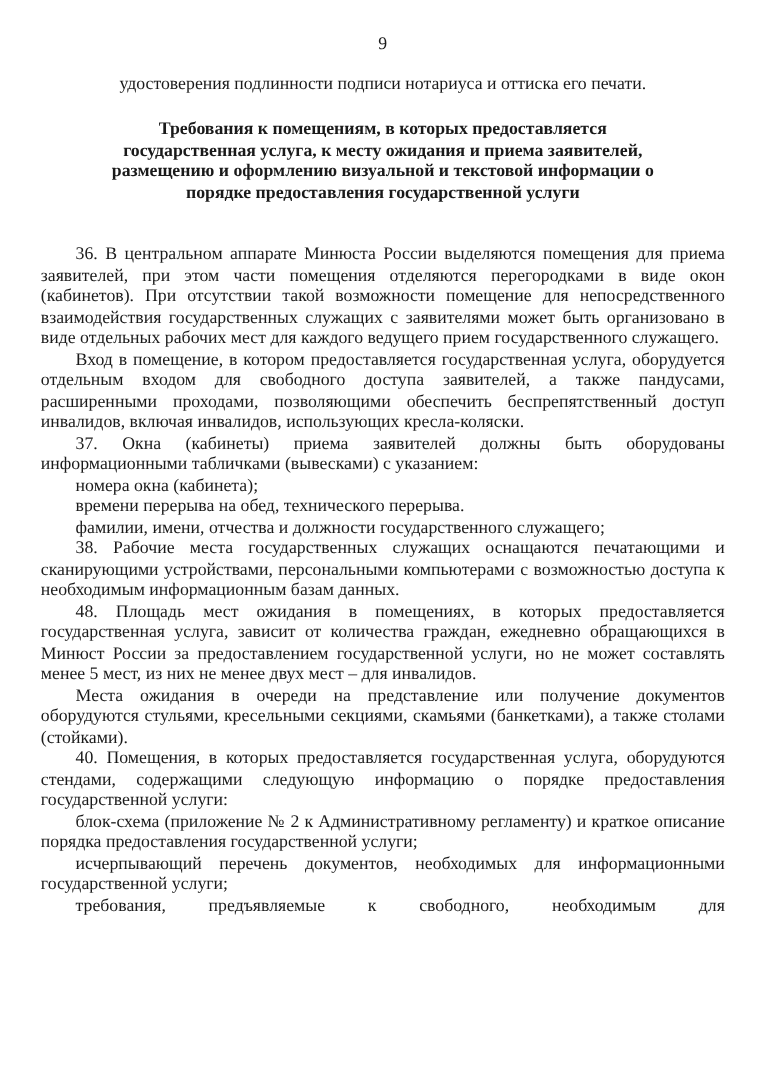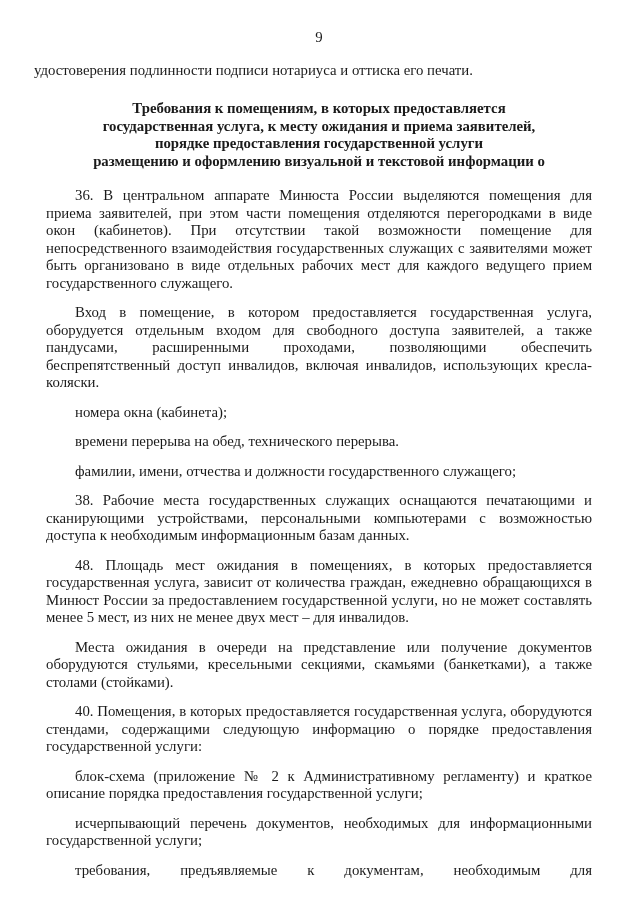--- a/index.html
+++ b/index.html
@@ -18,61 +18,62 @@
     line-height: 17.5px;
     box-sizing: border-box;
     padding: 29px 36px 0 34px;
     overflow: hidden;
   }
   .page-number {
     text-align: center;
   }
   .cont-par {
     margin: 15px 0 0 0;
-    text-align: left;
+    text-align: center;
   }
   .doc-heading {
     font-weight: bold;
     text-align: center;
-    margin: 21px 0 17px 0;
+    margin: 21px 0 34px 0;
   }
   .doc-heading .hline {
     white-space: nowrap;
   }
   p.body-par {
-    margin: 12px;
+    margin: 0;
     text-align: justify;
     text-indent: 29px;
   }
   p.cutoff {
     text-align-last: justify;
   }
 </style>
 </head>
 <body>
 
 <div class="page">
 
   <div class="page-number">9</div>
 
   <p class="cont-par">удостоверения подлинности подписи нотариуса и оттиска его печати.</p>
 
   <div class="doc-heading">
     <div class="hline">Требования к помещениям, в которых предоставляется</div>
     <div class="hline">государственная услуга, к месту ожидания и приема заявителей,</div>
+    <div class="hline">размещению и оформлению визуальной и текстовой информации о</div>
     <div class="hline">порядке предоставления государственной услуги</div>
-    <div class="hline">размещению и оформлению визуальной и текстовой информации о</div>
   </div>
 
   <p class="body-par">36. В центральном аппарате Минюста России выделяются помещения для приема заявителей, при этом части помещения отделяются перегородками в виде окон (кабинетов). При отсутствии такой возможности помещение для непосредственного взаимодействия государственных служащих с заявителями может быть организовано в виде отдельных рабочих мест для каждого ведущего прием государственного служащего.</p>
   <p class="body-par">Вход в помещение, в котором предоставляется государственная услуга, оборудуется отдельным входом для свободного доступа заявителей, а также пандусами, расширенными проходами, позволяющими обеспечить беспрепятственный доступ инвалидов, включая инвалидов, использующих кресла-коляски.</p>
+  <p class="body-par">37. Окна (кабинеты) приема заявителей должны быть оборудованы информационными табличками (вывесками) с указанием:</p>
   <p class="body-par">номера окна (кабинета);</p>
   <p class="body-par">времени перерыва на обед, технического перерыва.</p>
   <p class="body-par">фамилии, имени, отчества и должности государственного служащего;</p>
   <p class="body-par">38. Рабочие места государственных служащих оснащаются печатающими и сканирующими устройствами, персональными компьютерами с возможностью доступа к необходимым информационным базам данных.</p>
   <p class="body-par">48. Площадь мест ожидания в помещениях, в которых предоставляется государственная услуга, зависит от количества граждан, ежедневно обращающихся в Минюст России за предоставлением государственной услуги, но не может составлять менее 5 мест, из них не менее двух мест – для инвалидов.</p>
   <p class="body-par">Места ожидания в очереди на представление или получение документов оборудуются стульями, кресельными секциями, скамьями (банкетками), а также столами (стойками).</p>
   <p class="body-par">40. Помещения, в которых предоставляется государственная услуга, оборудуются стендами, содержащими следующую информацию о порядке предоставления государственной услуги:</p>
   <p class="body-par">блок-схема (приложение № 2 к Административному регламенту) и краткое описание порядка предоставления государственной услуги;</p>
   <p class="body-par">исчерпывающий перечень документов, необходимых для информационными государственной услуги;</p>
-  <p class="body-par cutoff">требования, предъявляемые к документам, необходимым для</p>
+  <p class="body-par cutoff">требования, предъявляемые к свободного, необходимым для</p>
 
 </div>
 
 </body></html>

